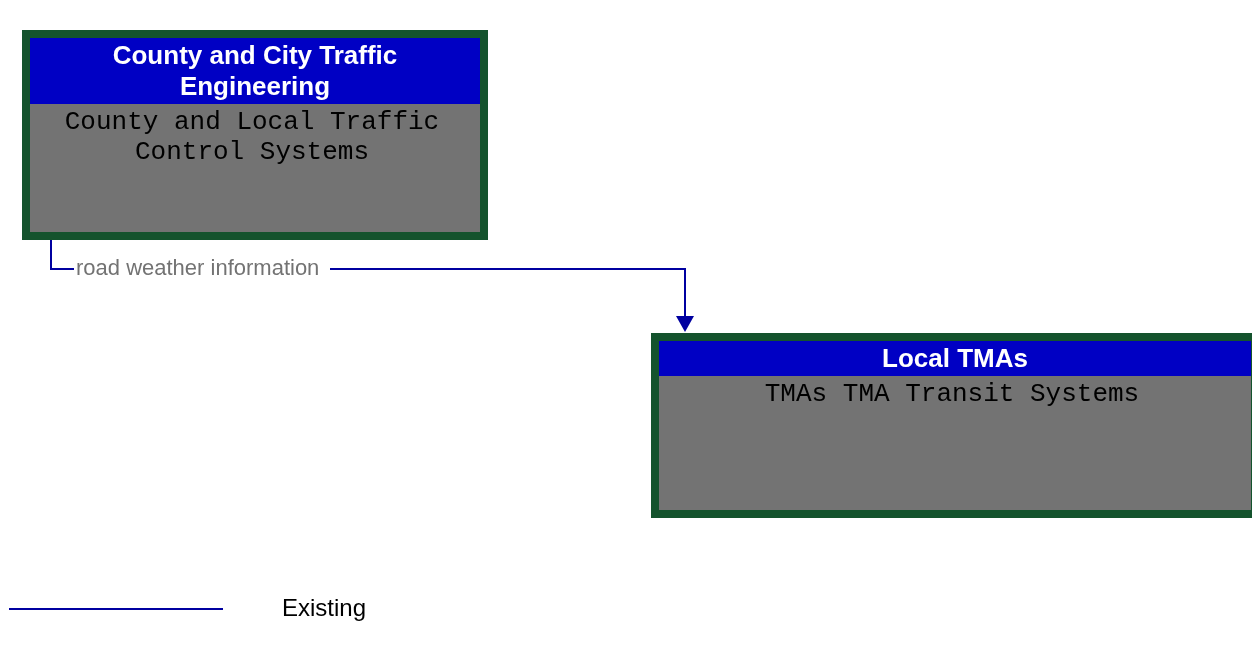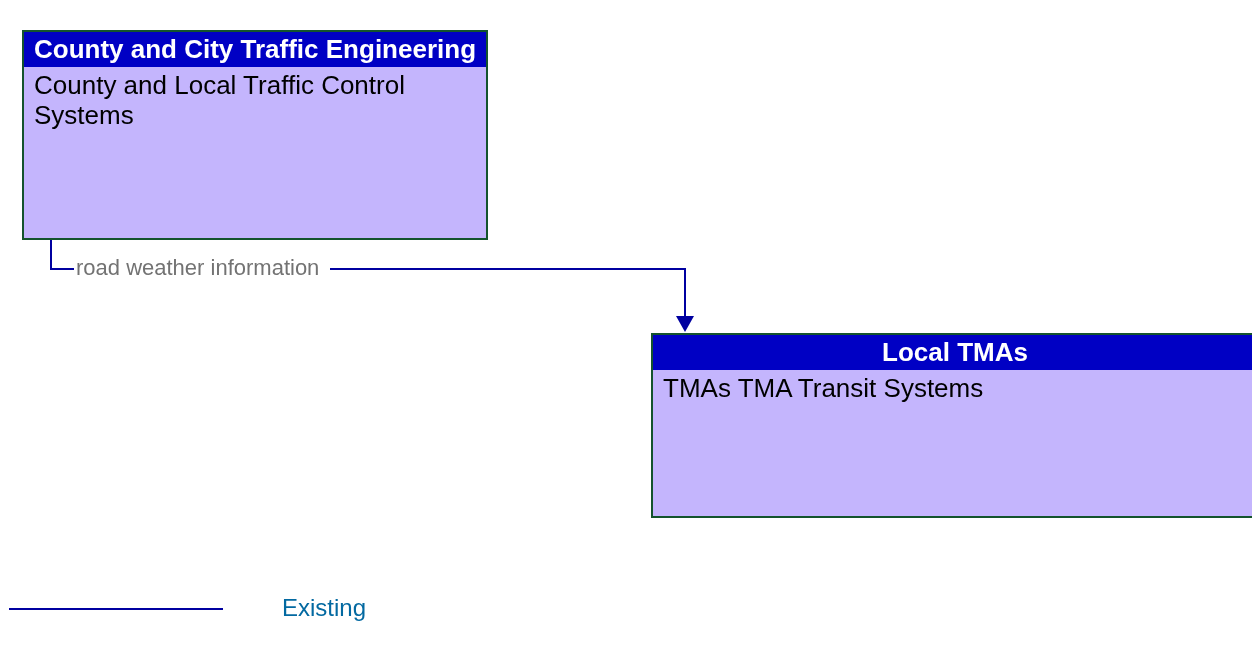--- a/index.html
+++ b/index.html
@@ -7,41 +7,42 @@
     padding: 0;
     width: 1252px;
     height: 658px;
     background: #ffffff;
     font-family: Arial, Helvetica, sans-serif;
     position: relative;
     overflow: hidden;
   }
   .node {
     position: absolute;
-    border: 2px solid #14532d;
-    background: #c4b5fd;
+    border: 8px solid #14532d;
+    background: #737373;
     box-sizing: border-box;
   }
   .node-header {
     background: #0000c4;
     color: #fff;
     font-weight: bold;
     text-align: center;
     font-size: 26px;
     line-height: 1.2;
     padding: 2px 4px;
     box-sizing: border-box;
   }
   .node-body {
     color: #000;
     font-size: 26px;
-    text-align: left;
+    text-align: center;
     padding: 4px 16px 0 10px;
     line-height: 1.15;
     box-sizing: border-box;
+    font-family: Liberation Mono, monospace;
   }
 
   .flow-label {
     position: absolute;
     color: #737373;
     font-size: 22px;
     white-space: nowrap;
   }
 
   
@@ -61,21 +62,21 @@
   }
 
   
   .legend-line {
     position: absolute;
     height: 2px;
     background: #0000a0;
   }
   .legend-label {
     position: absolute;
-    color: #0369a1;
+    color: #000000;
     font-size: 24px;
   }
 </style>
 </head>
 <body>
 
 <div class="node" style="left:22px; top:30px; width:466px; height:210px;">
   <div class="node-header">County and City Traffic Engineering</div>
   <div class="node-body">County and Local Traffic Control Systems</div>
 </div>

